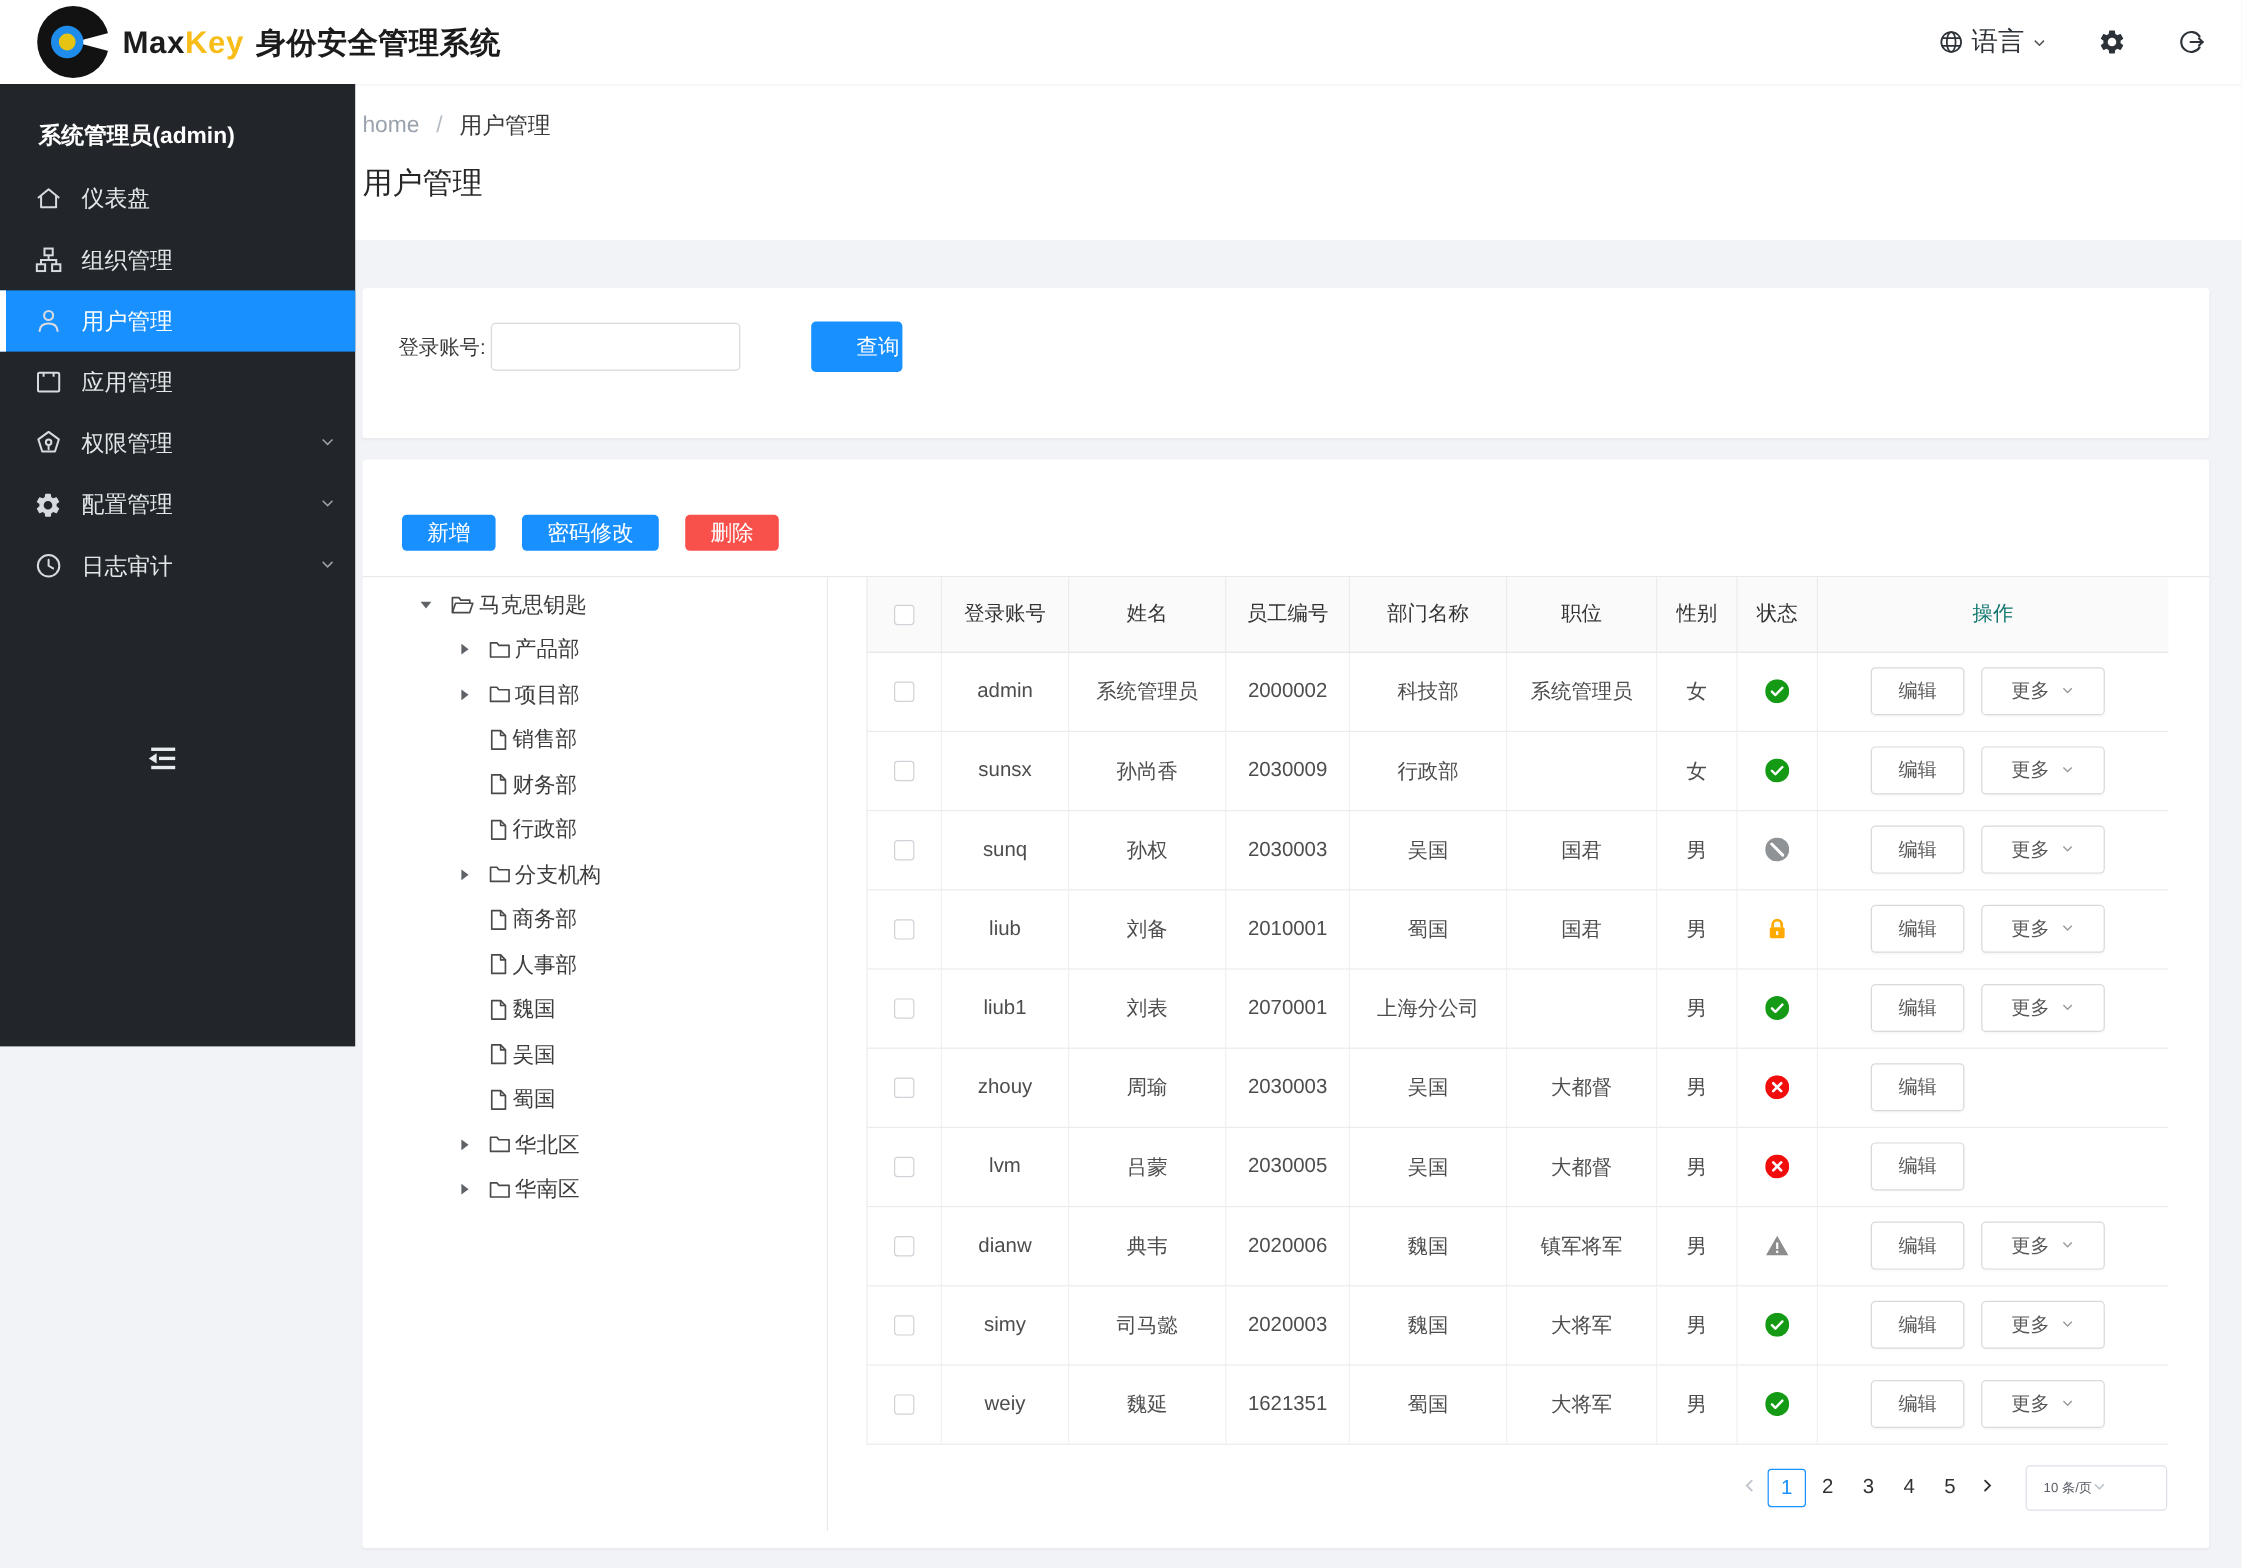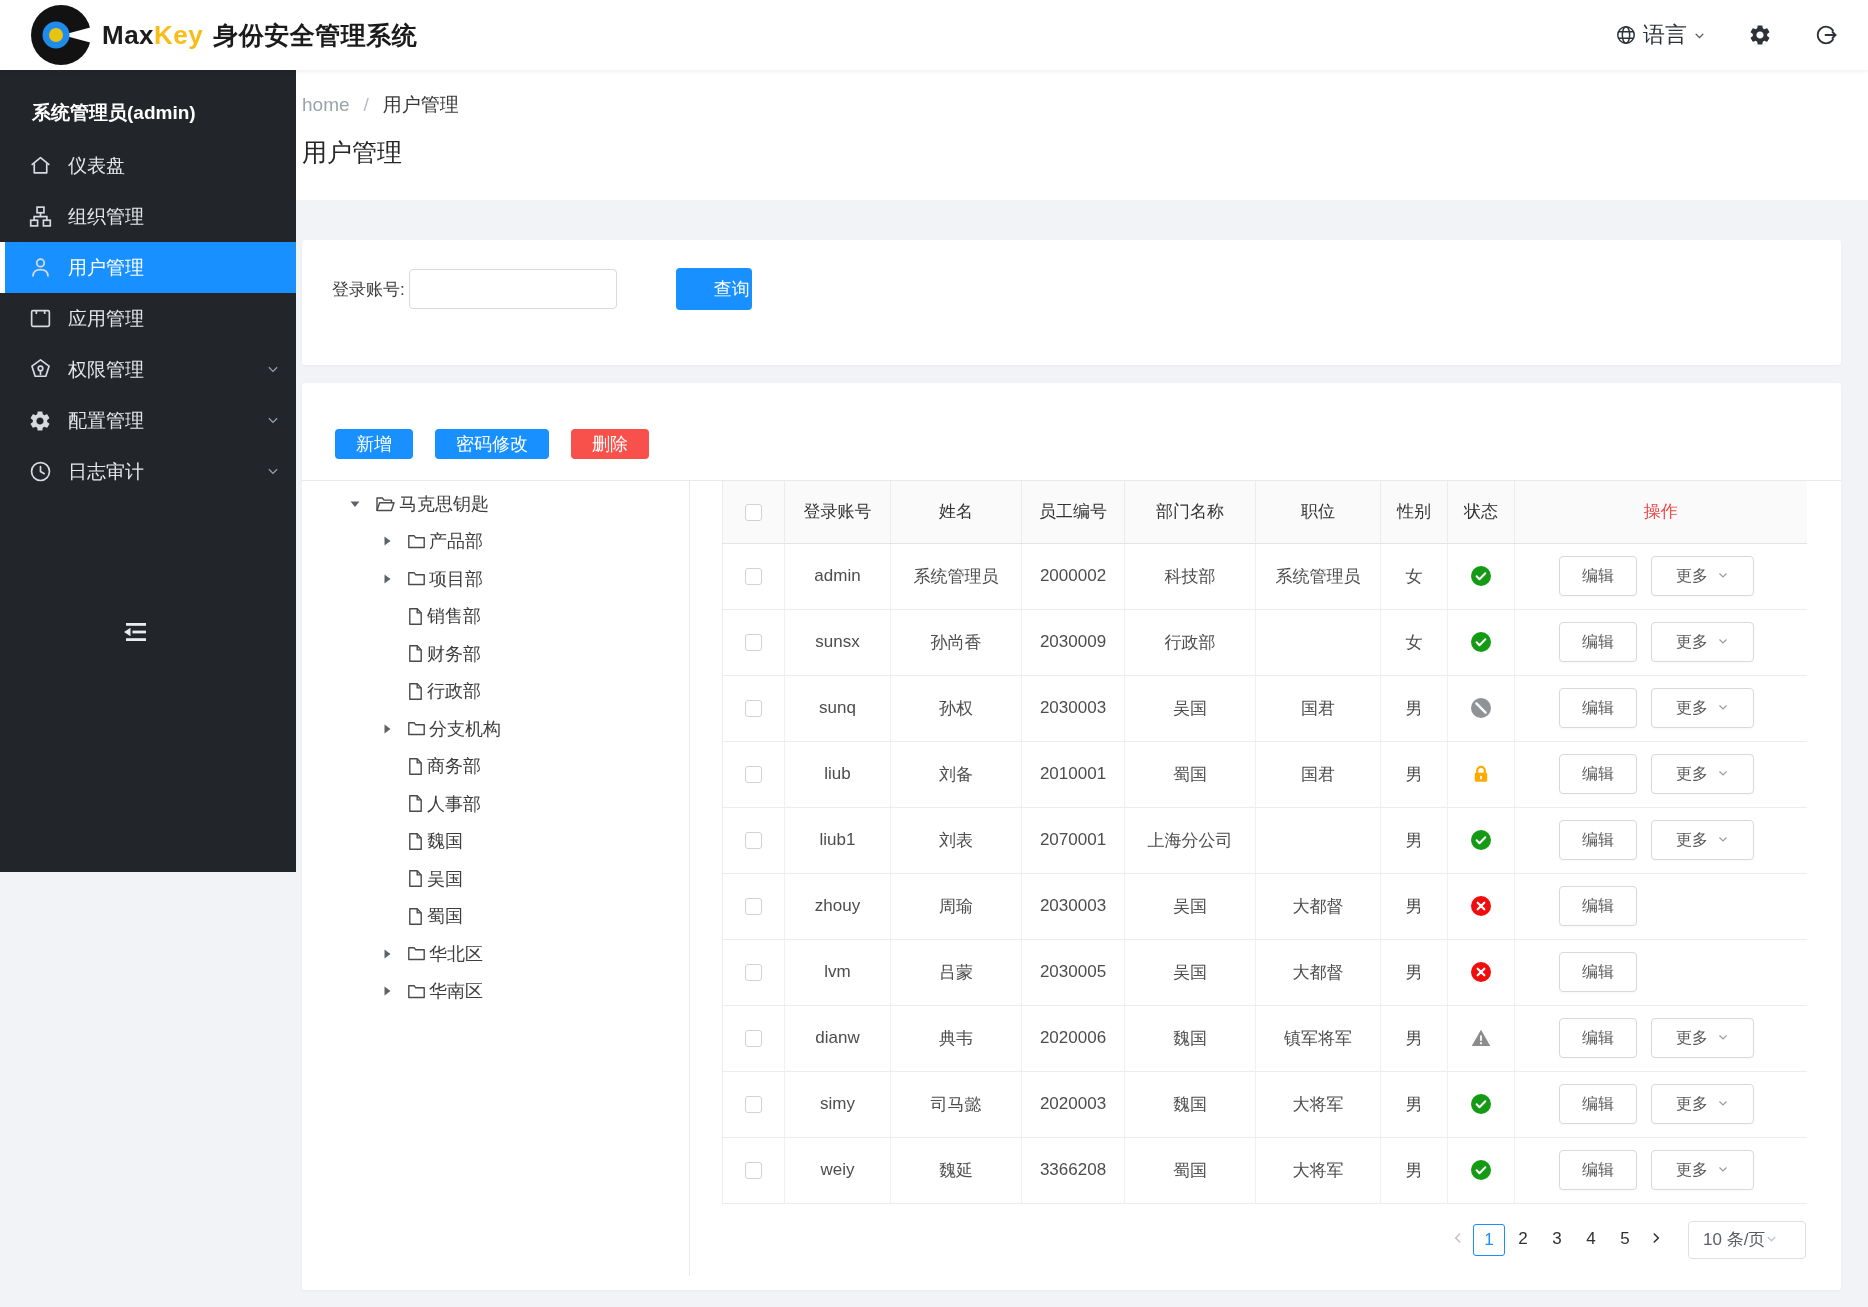--- a/index.html
+++ b/index.html
@@ -60,42 +60,42 @@
   .tnode .caret { width:14px; display:flex; justify-content:center; margin-right:13px; }
   .tnode .ticon { display:flex; margin-right:3px; }
   .tnode.root { padding-left:46px; }
   .tnode.child { padding-left:78px; }
 
   
   .grid { margin-left:32px; width:1084px; }
   table.users { width:1084px; border-collapse:collapse; border-left:1px solid #ececec; table-layout:fixed; }
   table.users th { height:62px; background:#fafafa; font-size:17px; font-weight:500; color:#333;
     border-bottom:1px solid #e4e4e4; border-right:1px solid #ececec; text-align:center; }
-  table.users th:last-child { border-right:none; color:#ef4444;font-family:Liberation Serif, serif; }
+  table.users th:last-child { border-right:none; color:#0f766e;font-family:Liberation Serif, serif; }
   table.users td { height:66px; border-bottom:1px solid #ececec; border-right:1px solid #f1f1f1;
     text-align:center; font-size:17px; color:#4d4d4d; }
   table.users td:last-child { border-right:none; }
   td.acct { font-size:16px; }
   .cb { width:17px; height:17px; border:1px solid #cfd3d7; border-radius:3px; background:#fff; display:inline-block; vertical-align:middle; cursor:pointer; }
   .st-ic { width:20px; height:20px; display:inline-block; vertical-align:middle; }
   .act-wrap { display:flex; align-items:center; padding-left:44px; gap:14px; }
   .btn-plain { height:40px; background:#fff; border:1px solid #d9d9d9; border-radius:4px; color:#595959;
     font-size:16px; display:inline-flex; align-items:center; justify-content:center; cursor:pointer;
     box-shadow:0 1px 2px rgba(0,0,0,.03); font-family:"Liberation Sans","DejaVu Sans",sans-serif; }
   .btn-edit { width:78px; }
   .btn-more { width:103px; gap:9px; }
   .btn-more svg { margin-top:2px; }
 
   
   .pager { height:72px; display:flex; align-items:center; justify-content:flex-end; gap:0; font-size:17px; }
   .pg-nav { width:28px; height:32px; display:flex; align-items:center; justify-content:center; cursor:pointer; }
   .pg-num { width:32px; height:32px; line-height:30px; text-align:center; color:#303133; margin:0 1px; cursor:pointer; border-radius:3px; }
   .pg-num.on { border:1px solid #1890ff; color:#1890ff; background:#fff; }
   .pg-size { margin-left:18px; width:118px; height:38px; border:1px solid #dcdfe6; border-radius:4px;
-    display:flex; align-items:center; padding:0 12px 0 14px; color:#5a5e66; font-size:17px; cursor:pointer; background:#fff; }
+    display:flex; align-items:center; padding:0 12px 0 14px; color:#5a5e66; font-size:11px; cursor:pointer; background:#fff; }
   .pg-size svg { margin-left:auto; }
 </style>
 </head>
 <body>
 
 <header class="app-header">
   <div class="brand">
     <svg class="brand-logo" viewBox="0 0 62 62">
       <circle cx="31" cy="31" r="30" fill="#121212"></circle>
       <polygon points="62,23 36,30 36,32 62,39" fill="#ffffff"></polygon>
@@ -624,21 +624,21 @@
                     <button class="btn-plain btn-more">更多<span><svg width="12" height="12" viewBox="0 0 24 24" fill="none" stroke="#9a9a9a" stroke-width="2.4">
                           <path d="M5 9l7 7 7-7"></path>
                         </svg></span></button>
                   </div>
                 </td>
               </tr>
               <tr>
                 <td><span class="cb"></span></td>
                 <td class="acct">weiy</td>
                 <td>魏延</td>
-                <td class="acct">3366208</td>
+                <td class="acct">1621351</td>
                 <td>蜀国</td>
                 <td>大将军</td>
                 <td>男</td>
                 <td><span><svg class="st-ic" viewBox="0 0 20 20">
                       <circle cx="10" cy="10" r="10" fill="#149a14"></circle>
                       <path d="M5.6 10.3l2.9 2.9 5.8-6" stroke="#fff" stroke-width="2" fill="none" stroke-linecap="round" stroke-linejoin="round"></path>
                     </svg></span></td>
                 <td>
                   <div class="act-wrap">
                     <button class="btn-plain btn-edit">编辑</button>

